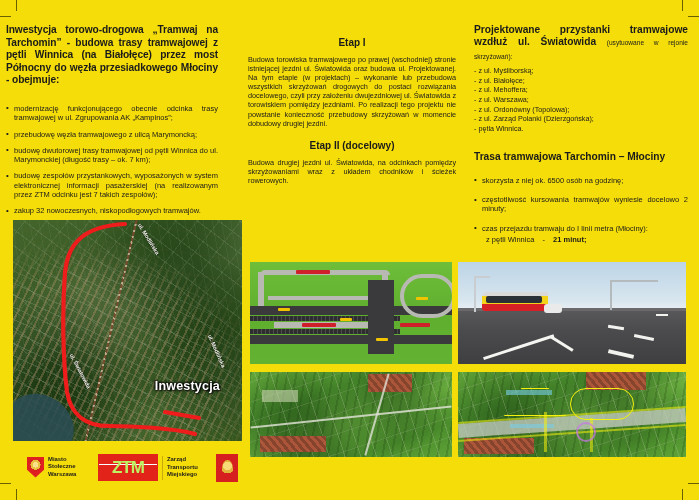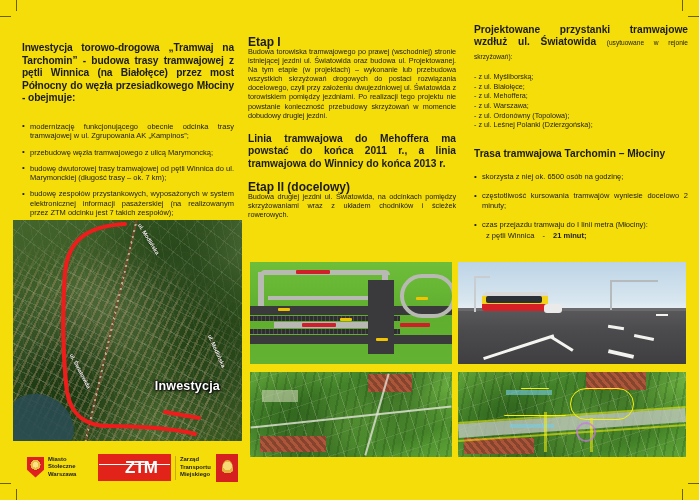--- a/index.html
+++ b/index.html
@@ -13,33 +13,33 @@
   }
   .page{position:absolute;inset:0;background:#f5dd0a;}
 
   
   .cropmark{position:absolute;background:transparent;}
   .cm-v{width:1px;height:11px;background:#6b6000;}
   .cm-h{height:1px;width:11px;background:#6b6000;}
 
   
   .col{position:absolute;top:0;box-sizing:border-box;}
-  .col1{left:22px;width:212px;margin-top:18px;}
+  .col1{left:6px;width:212px;}
   .col2{left:248px;width:208px;}
   .col3{left:474px;width:214px;}
 
   h1.head{
     font-size:10.2px;line-height:12.6px;font-weight:bold;
     margin:0;text-align:justify;letter-spacing:-.1px;
   }
   h2.sub{
     font-size:10.2px;line-height:12.4px;font-weight:bold;
     margin:0;text-align:justify;
   }
-  .label{font-size:12px;font-weight:bold;margin:0;line-height:9px;}
+  .label{font-size:10px;font-weight:bold;margin:8px;line-height:9px;text-align:center;}
   p.body{
     font-size:7.3px;line-height:9.1px;margin:0;text-align:justify;
     letter-spacing:-.05px;
   }
   ul.bullets{list-style:none;margin:0;padding:0;}
   ul.bullets li{
     font-size:7.5px;line-height:9.3px;text-align:justify;
     margin:0 0 7px 0;padding-left:8px;position:relative;
   }
   ul.bullets li:before{
@@ -148,23 +148,22 @@
   }
   .crest:after{
     content:"";position:absolute;left:3px;top:3px;right:3px;bottom:6px;
     background:radial-gradient(circle at 50% 40%,#ffe08a 0 30%,#e8c040 31% 55%,#d11a1a 56% 100%);
     clip-path:polygon(0 0,100% 0,100% 62%,50% 100%,0 62%);
   }
   .ztm{
     width:58px;height:25px;position:relative;
     background:#e2231a;border:1.4px solid #e2231a;
     display:flex;align-items:center;justify-content:center;
-    font-size:17px;font-weight:bold;color:#ffffff;letter-spacing:-1px;
+    font-size:17px;font-weight:bold;color:#bef264;letter-spacing:-1px;
     font-family:"Liberation Sans", sans-serif;
-    padding-left:13px;
   }
   .ztm:before{
     content:"";position:absolute;left:0;top:0;width:100%;height:100%;
     background:linear-gradient(180deg,#e2231a 0 34%, #ffffff 34% 40%, #e2231a 40% 100%);
     z-index:0;
   }
   .ztm span{position:relative;z-index:1;}
   .rule{width:1px;height:24px;background:#caa90a;}
   .banner{
     width:22px;height:28px;background:#d61f1f;position:relative;
@@ -191,20 +190,21 @@
   <div class="cropmark cm-h" style="right:0;bottom:16px;"></div>
 
   <div class="col col1" style="top:24px;">
     <h1 class="head">Inwestycja torowo-drogowa „Tramwaj na Tarchomin” - budowa trasy tramwajowej z pętli Winnica (na Białołęce) przez most Północny do węzła przesiadkowego Młociny - obejmuje:</h1>
 
     <ul class="bullets" style="margin-top:17px;">
       <li>modernizację funkcjonującego obecnie odcinka trasy tramwajowej w ul. Zgrupowania AK „Kampinos”;</li>
       <li>przebudowę węzła tramwajowego z ulicą Marymoncką;</li>
       <li>budowę dwutorowej trasy tramwajowej od pętli Winnica do ul. Marymonckiej (długość trasy – ok. 7 km);</li>
       <li>budowę zespołów przystankowych, wyposażonych w system elektronicznej informacji pasażerskiej (na realizowanym przez ZTM odcinku jest 7 takich zespołów);</li>
+      <li>zakup 32 nowoczesnych, niskopodłogowych tramwajów.</li>
     </ul>
   </div>
 
   <div class="photo" id="map-photo">
     <div class="sat"></div>
     <div class="satnoise"></div>
     <div class="blocks"></div>
     <div class="river"></div>
     <div class="rail"></div>
 
@@ -246,36 +246,36 @@
     <div class="logoitem" style="left:203px;top:4px;">
       <div class="banner"></div>
     </div>
   </div>
 
   <div class="col col2" style="top:24px;">
 
     <div class="label" style="margin-top:14px;">Etap I</div>
     <p class="body tight">Budowa torowiska tramwajowego po prawej (wschodniej) stronie istniejącej jezdni ul. Światowida oraz budowa ul. Projektowanej. Na tym etapie (w projektach) – wykonanie lub przebudowa wszystkich skrzyżowań drogowych do postaci rozwiązania docelowego, czyli przy założeniu dwujezdniowej ul. Światowida z torowiskiem pomiędzy jezdniami. Po realizacji tego projektu nie powstanie konieczność przebudowy skrzyżowań w momencie dobudowy drugiej jezdni.</p>
 
-    <h2 class="sub" style="margin-top:13px;">Linia tramwajowa do Mehoffera ma powstać do końca 2011 r., a linia tramwajowa do Winnicy do końca 2013 r.</h2>
 
     <div class="label" style="margin-top:13px;">Etap II (docelowy)</div>
     <p class="body tight">Budowa drugiej jezdni ul. Światowida, na odcinkach pomiędzy skrzyżowaniami wraz z układem chodników i ścieżek rowerowych.</p>
   </div>
 
   <div class="col col3" style="top:24px;">
     <h2 class="sub"><span>Projektowane przystanki tramwajowe wzdłuż ul. Światowida</span> <span class="inline-note">(usytuowane w rejonie skrzyżowań):</span></h2>
 
-    <ul class="dashes" style="margin-top:9px;">
+    <ul class="dashes" style="margin-top:3px;">
       <li>- z ul. Myśliborską;</li>
       <li>- z ul. Białołęce;</li>
       <li>- z ul. Mehoffera;</li>
       <li>- z ul. Warszawa;</li>
       <li>- z ul. Ordonówny (Topolowa);</li>
-      <li>- z ul. Leśnej Polanki (Dzierzgońska);</li>
+      <li>- z ul. Zarząd Polanki (Dzierzgońska);</li>
+      <li>- pętla Winnica.</li>
     </ul>
 
     <h2 class="sub" style="margin-top:18px;">Trasa tramwajowa Tarchomin – Młociny</h2>
 
     <ul class="bullets" style="margin-top:12px;">
       <li style="margin-bottom:10px;">skorzysta z niej ok. 6500 osób na godzinę;</li>
       <li style="margin-bottom:10px;">częstotliwość kursowania tramwajów wyniesie docelowo 2 minuty;</li>
       <li style="margin-bottom:2px;">czas przejazdu tramwaju do I linii metra (Młociny):</li>
     </ul>
 

